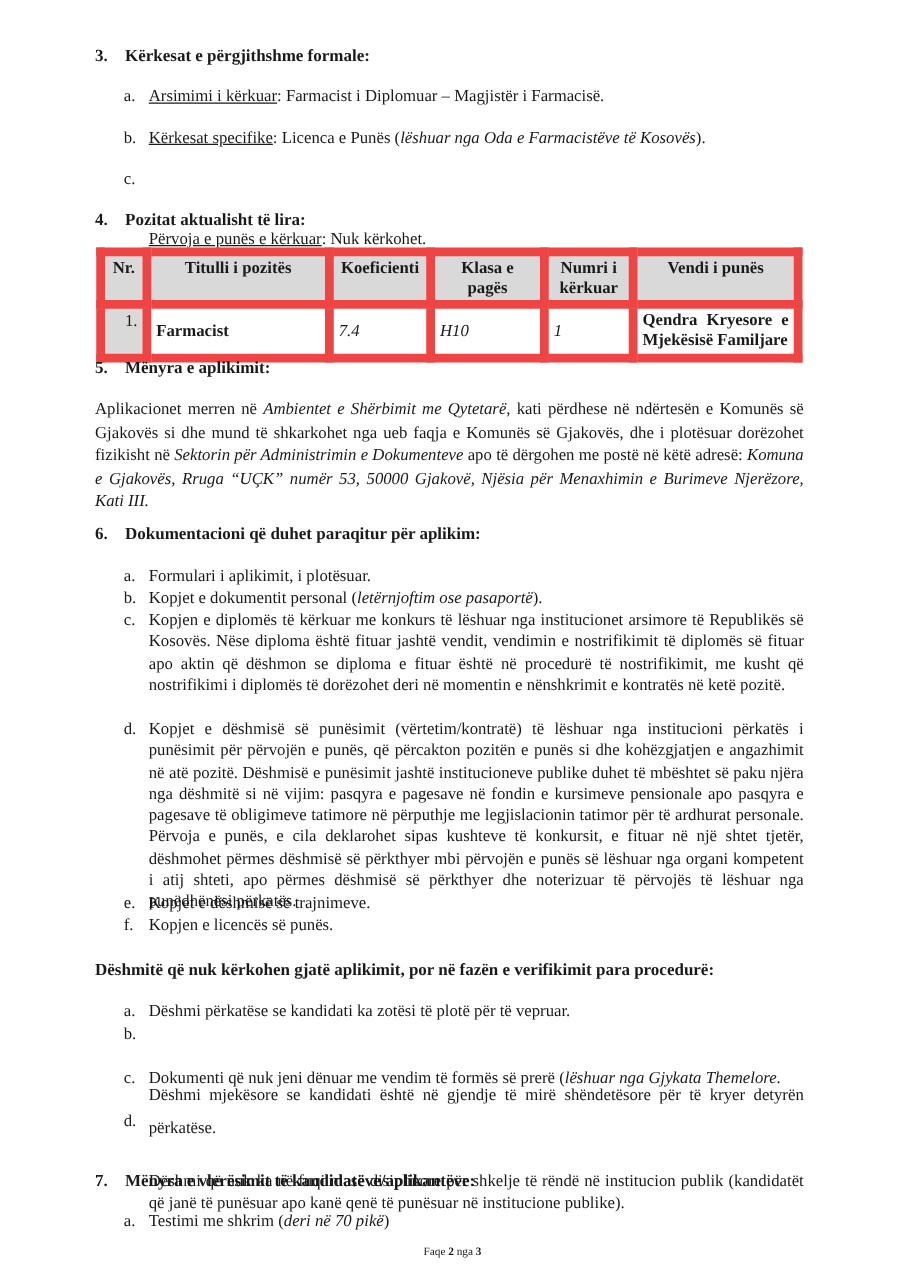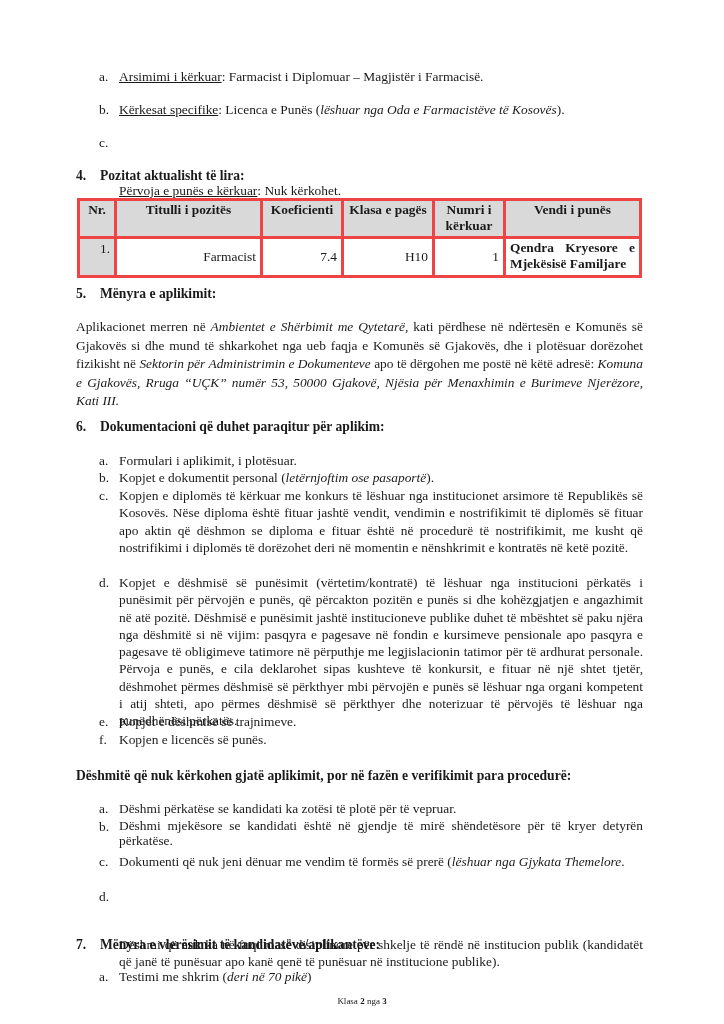--- a/index.html
+++ b/index.html
@@ -18,39 +18,42 @@
   .li-letter { position: absolute; left: 99px; }
   .li-text { position: absolute; left: 119px; width: 524px; text-align: justify; }
   .u { text-decoration: underline; }
   .i { font-style: italic; }
   .para { position: absolute; left: 76px; width: 567px; text-align: justify; }
 
   table.pos {
     position: absolute; left: 77px; top: 198px; width: 565px;
     border-collapse: collapse; font-size: 13.4px; line-height: 16px;
   }
-  table.pos td, table.pos th { border: 3px solid #ef4444; padding: 0 4px; }
+  table.pos td, table.pos th { border: 7px solid #ef4444; padding: 0 4px; }
   table.pos th { background: #d9d9d9; font-weight: bold; vertical-align: top; height: 34px; text-align: center; padding-top: 1px; }
   table.pos td { vertical-align: top; height: 34px; }
   table.pos td.nr { background: #d9d9d9; text-align: right; padding-top: 2px; }
-  table.pos td.mid { vertical-align: middle; text-align: right; }
-  table.pos td.left { vertical-align: middle; text-align: right; }
+  table.pos td.mid { vertical-align: middle; text-align: left; font-style: italic; }
+  table.pos td.left { vertical-align: middle; text-align: left; font-weight: bold; }
   table.pos td.place { text-align: justify; padding-top: 1px; font-weight: bold; }
 
   .footer {
     position: absolute; top: 996px; left: 0; width: 724px; text-align: center;
     font-size: 9px; line-height: 10px;
   }
   .footer b { font-weight: bold; }
 </style>
 </head>
 <body>
 
 <div class="page">
 
+  <div class="h" style="top:36px;">
+    <span class="num">3.</span><span>Kërkesat e përgjithshme formale:</span>
+  </div>
 
   <div class="line" style="top:68px; left:0;">
     <span class="li-letter">a.</span>
     <span class="li-text" style="white-space:nowrap;"><span class="u">Arsimimi i kërkuar</span><span>: Farmacist i Diplomuar – Magjistër i Farmacisë.</span></span>
   </div>
 
   <div class="line" style="top:101px; left:0;">
     <span class="li-letter">b.</span>
     <span class="li-text" style="white-space:nowrap;"><span class="u">Kërkesat specifike</span><span>: Licenca e Punës (</span><span class="i">lëshuar nga Oda e Farmacistëve të Kosovës</span><span>).</span></span>
   </div>
@@ -131,37 +134,37 @@
   <div class="h" style="top:767px; left:76px;">
     <span>Dëshmitë që nuk kërkohen gjatë aplikimit, por në fazën e verifikimit para procedurë:</span>
   </div>
 
   <div class="line" style="top:800px; left:0;">
     <span class="li-letter">a.</span>
     <span class="li-text">Dëshmi përkatëse se kandidati ka zotësi të plotë për të vepruar.</span>
   </div>
   <div class="line" style="top:818px; left:0;">
     <span class="li-letter">b.</span>
-    <span class="li-text" style="white-space:normal; line-height:15px;">Dëshmi mjekësore se kandidati është në gjendje të mirë shëndetësore për të kryer detyrën përkatëse.</span>
+    <span class="li-text" style="white-space:normal; line-height:26px;margin-top:45px;">Dëshmi mjekësore se kandidati është në gjendje të mirë shëndetësore për të kryer detyrën përkatëse.</span>
   </div>
   <div class="line" style="top:853px; left:0;">
     <span class="li-letter">c.</span>
     <span class="li-text" style="white-space:normal; line-height:17.4px;"><span>Dokumenti që nuk jeni dënuar me vendim të formës së prerë (</span><span class="i">lëshuar nga Gjykata Themelore</span><span>.</span></span>
   </div>
   <div class="line" style="top:888px; left:0;">
     <span class="li-letter">d.</span>
     <span class="li-text" style="white-space:normal; line-height:17.4px;margin-top:48px;">Dëshmi që nuk ka në fuqi masë disiplinore për shkelje të rëndë në institucion publik (kandidatët që janë të punësuar apo kanë qenë të punësuar në institucione publike).</span>
   </div>
 
   <div class="h" style="top:936px;">
     <span class="num">7.</span><span>Mënyra e vlerësimit të kandidatëve/aplikantëve:</span>
   </div>
 
   <div class="line" style="top:968px; left:0;">
     <span class="li-letter">a.</span>
     <span class="li-text" style="white-space:nowrap;"><span>Testimi me shkrim (</span><span class="i">deri në 70 pikë</span><span>)</span></span>
   </div>
 
   <div class="footer">
-    <span>Klasa </span><b>2</b><span> nga </span><b>3</b>
+    <span>Faqe </span><b>2</b><span> nga </span><b>3</b>
   </div>
 
 </div>
 
 </body></html>

